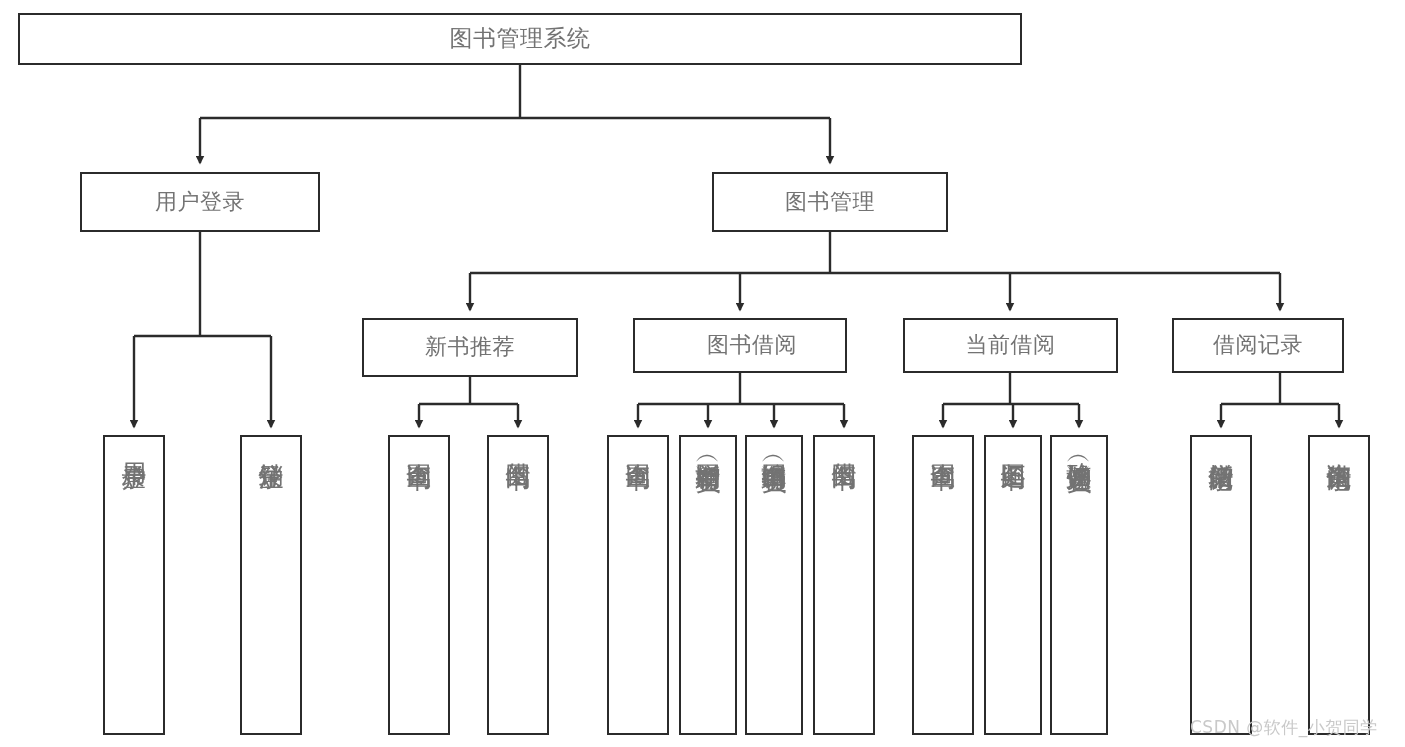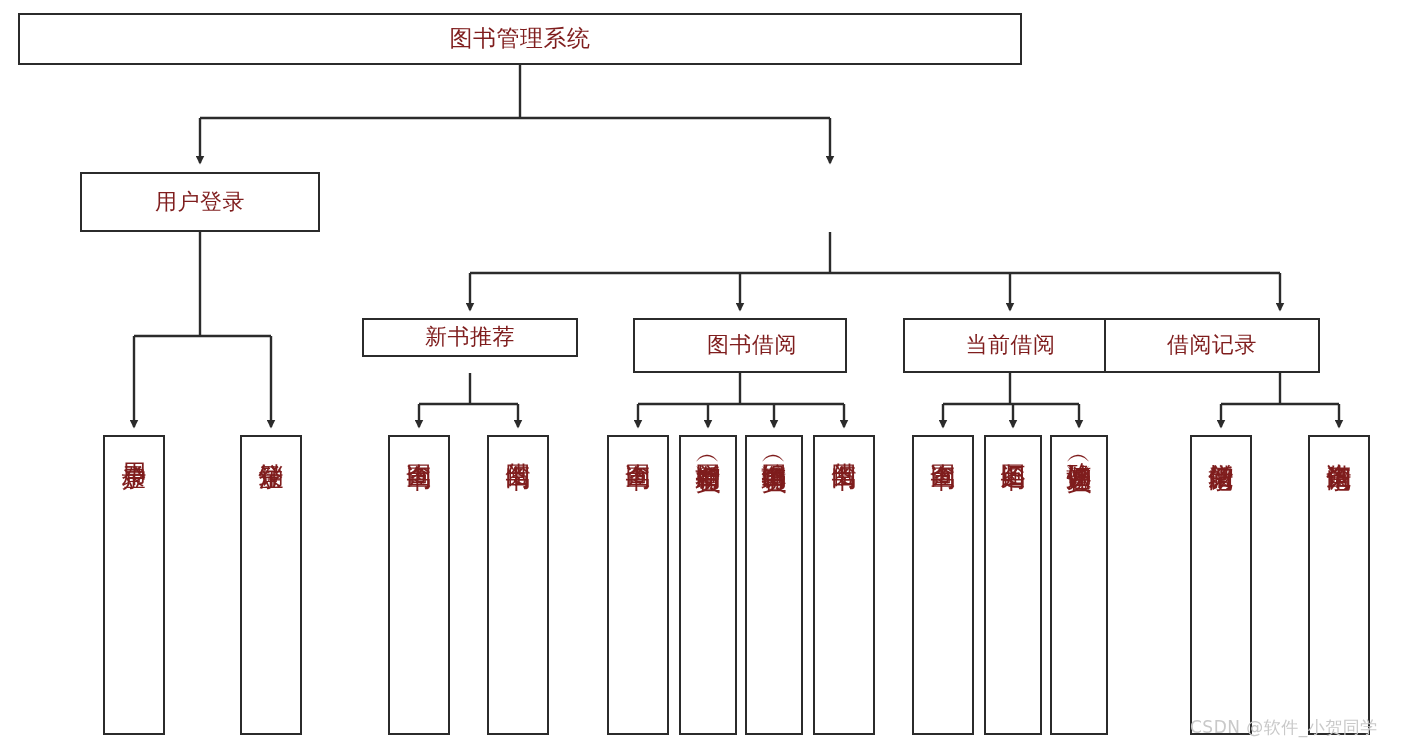--- a/index.html
+++ b/index.html
@@ -30,21 +30,21 @@
   }
 
   .node {
     position: absolute;
     box-sizing: border-box;
     border: 2px solid #2b2b2b;
     background: #ffffff;
     display: flex;
     align-items: center;
     justify-content: center;
-    color: #7f1d1d;
+    color: #737373;
   }
 
   .node-h .node-label {
     font-size: 22px;
     line-height: 1.2;
     letter-spacing: 0.5px;
     white-space: nowrap;
   }
 
   .node-root .node-label { font-size: 23px; }
@@ -140,31 +140,34 @@
     </g>
   </svg>
 
   <div class="node node-h node-root" style="left: 18px; top: 13px; width: 1004px; height: 52px;">
     <span class="node-label">图书管理系统</span>
   </div>
 
   <div class="node node-h" style="left: 80px; top: 172px; width: 240px; height: 60px;">
     <span class="node-label">用户登录</span>
   </div>
-
-  <div class="node node-h" style="left: 362px; top: 318px; width: 216px; height: 39px;">
+  <div class="node node-h" style="left: 712px; top: 172px; width: 236px; height: 60px;">
+    <span class="node-label">图书管理</span>
+  </div>
+
+  <div class="node node-h" style="left: 362px; top: 318px; width: 216px; height: 59px;">
     <span class="node-label">新书推荐</span>
   </div>
   <div class="node node-h" style="left: 633px; top: 318px; width: 214px; height: 55px; padding-left: 24px;">
     <span class="node-label">图书借阅</span>
   </div>
   <div class="node node-h" style="left: 903px; top: 318px; width: 215px; height: 55px; text-align: center;">
     <span class="node-label">当前借阅</span>
   </div>
-  <div class="node node-h" style="left: 1104px; top: 318px; width: 216px; height: 55px;">
+  <div class="node node-h" style="left: 1172px; top: 318px; width: 172px; height: 55px;">
     <span class="node-label">借阅记录</span>
   </div>
 
   <div class="node node-v" style="left: 103px; top: 435px; width: 62px; height: 300px;">
     <span class="node-label">用户登录</span>
   </div>
   <div class="node node-v" style="left: 240px; top: 435px; width: 62px; height: 300px;">
     <span class="node-label">注销登录</span>
   </div>
   <div class="node node-v" style="left: 388px; top: 435px; width: 62px; height: 300px;">

